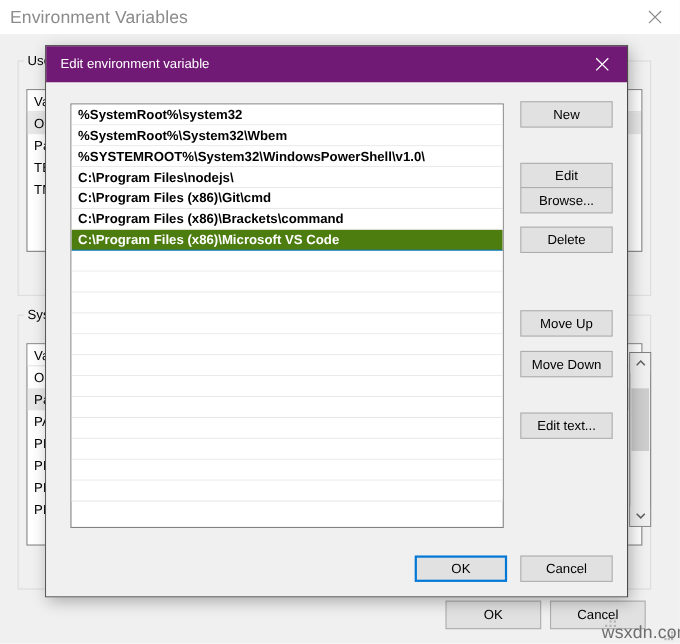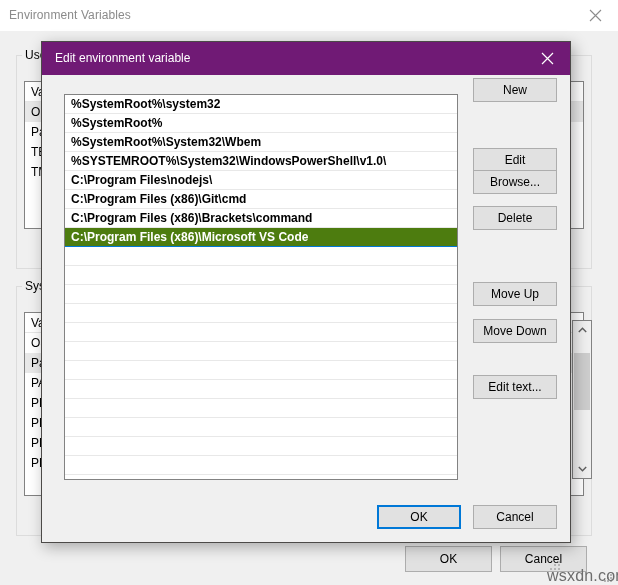--- a/index.html
+++ b/index.html
@@ -33,21 +33,21 @@
     left: 0; top: 0;
     width: 618px;
     height: 31px;
     background: #ffffff;
     border-bottom: 1px solid #ffffff;
   }
   #bg-title-text {
     position: absolute;
     left: 9px;
     top: 8px;
-    font-size: 12px;
+    font-size: 16px;
     color: #8b8b8b;
     letter-spacing: 0.1px;
     white-space: nowrap;
   }
   #bg-close {
     position: absolute;
     right: 0;
     top: 0;
     width: 46px;
     height: 30px;
@@ -395,42 +395,41 @@
       <svg width="13" height="13" viewBox="0 0 13 13" aria-hidden="true">
         <path d="M1 1 L12 12 M12 1 L1 12" stroke="#ffffff" stroke-width="1.2" fill="none"></path>
       </svg>
     </div>
   </div>
 
   <div id="modal-body">
 
     <div id="path-listbox">
       <div class="path-row">%SystemRoot%\system32</div>
-      <div class="path-row">%SystemRoot%</div>
       <div class="path-row">%SystemRoot%\System32\Wbem</div>
       <div class="path-row">%SYSTEMROOT%\System32\WindowsPowerShell\v1.0\</div>
       <div class="path-row">C:\Program Files\nodejs\</div>
       <div class="path-row">C:\Program Files (x86)\Git\cmd</div>
       <div class="path-row">C:\Program Files (x86)\Brackets\command</div>
       <div class="path-row selected">C:\Program Files (x86)\Microsoft VS Code</div>
       <div class="path-row"></div>
       <div class="path-row"></div>
       <div class="path-row"></div>
       <div class="path-row"></div>
       <div class="path-row"></div>
       <div class="path-row"></div>
       <div class="path-row"></div>
       <div class="path-row"></div>
       <div class="path-row"></div>
       <div class="path-row"></div>
       <div class="path-row"></div>
       <div class="path-row"></div>
     </div>
 
-    <button class="side-btn" style="top:3px;">New</button>
+    <button class="side-btn" style="top:17px;">New</button>
     <button class="side-btn" style="top:54px;margin-top:19px;">Edit</button>
     <button class="side-btn" style="top:95px;">Browse...</button>
     <button class="side-btn" style="top:131px;text-align:right;">Delete</button>
     <button class="side-btn" style="top:207px;">Move Up</button>
     <button class="side-btn" style="top:300px;">Edit text...</button>
     <button class="side-btn" style="top:244px;">Move Down</button>
 
     <button class="modal-btn" id="modal-ok">OK</button>
     <button class="modal-btn" id="modal-cancel">Cancel</button>
 

